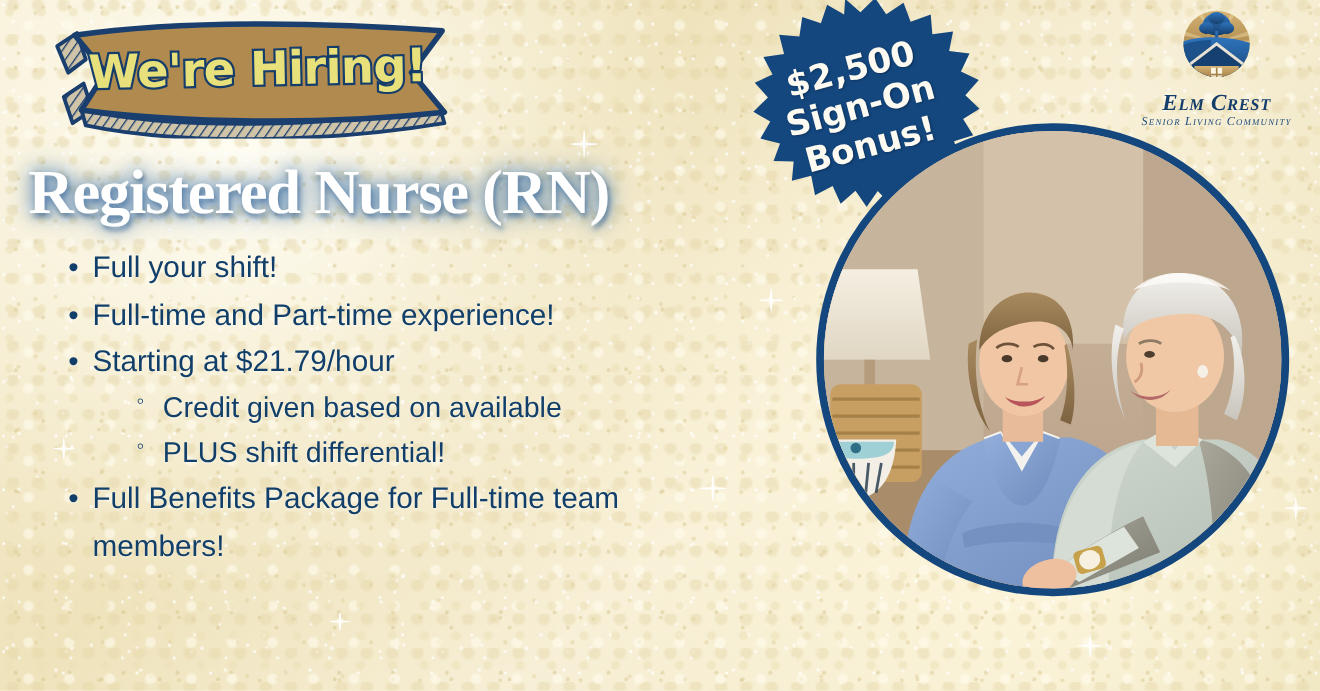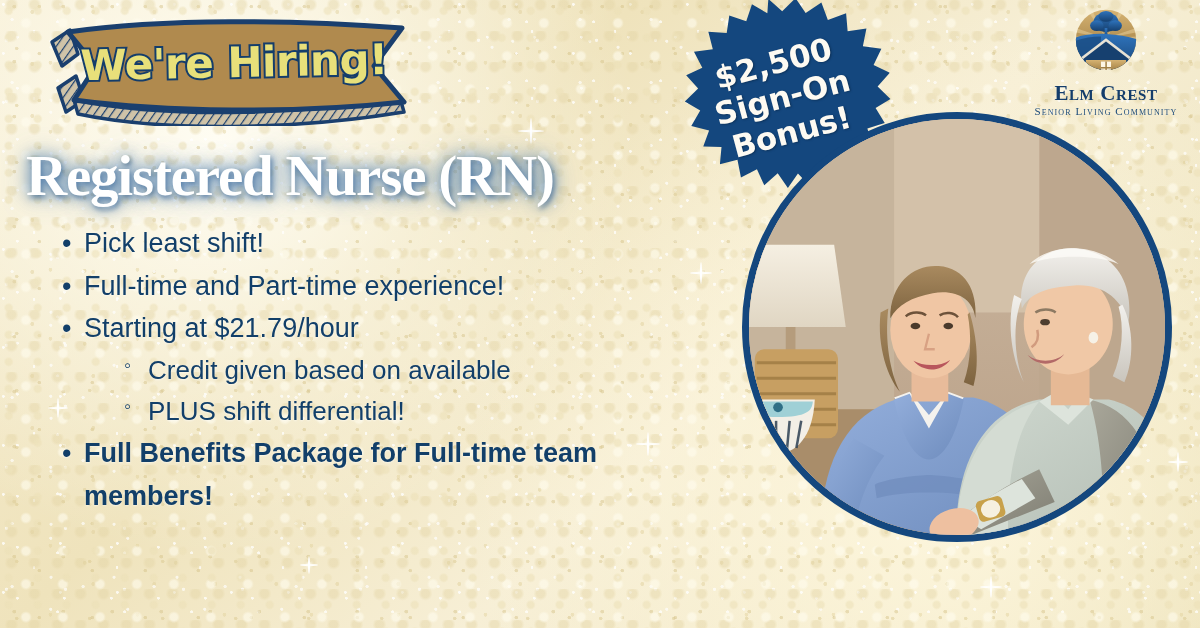--- a/index.html
+++ b/index.html
@@ -142,20 +142,21 @@
     white-space: nowrap;
   }
 
   
   .logo {
     position: absolute;
     right: 18px;
     top: 8px;
     width: 152px;
     text-align: center;
+    font-style: italic;
   }
   .logo-mark { width: 86px; height: 72px; margin: 0 auto; display: block; }
   .logo-name {
     margin-top: 2px;
     color: #143d6b;
     font-family: "Liberation Serif", serif;
     font-size: 21px;
     font-weight: bold;
     letter-spacing: .6px;
     font-variant: small-caps;
@@ -211,21 +212,21 @@
   }
   .b-item.level2 {
     margin-left: 62px;
     font-size: 26px;
   }
   .b-item.level2 .dot {
     width: 24px;
     font-size: 20px;
   }
   .b-text { flex: 1 1 auto; }
-  .b-item.wrap .b-text { max-width: 540px; font-weight: bold; }
+  .b-item.wrap .b-text { max-width: 540px; }
 
   
   .footer-note {
     position: absolute;
     left: 88px;
     bottom: 16px;
     color: #123f69;
     font-family: "Liberation Sans", sans-serif;
     font-size: 24.5px;
     font-weight: bold;
@@ -369,21 +370,21 @@
     </svg>
     <div class="logo-name">Elm Crest</div>
     <div class="logo-tagline">Senior Living Community</div>
   </div>
 
   <div class="headline">Registered Nurse (RN)</div>
 
   <div class="bullets">
     <div class="b-item">
       <span class="dot">•</span>
-      <span class="b-text">Pick least shift!</span>
+      <span class="b-text">Full your shift!</span>
     </div>
     <div class="b-item">
       <span class="dot">•</span>
       <span class="b-text">Full-time and Part-time experience!</span>
     </div>
     <div class="b-item">
       <span class="dot">•</span>
       <span class="b-text"> Starting at $21.79/hour</span>
     </div>
     <div class="b-item level2">

